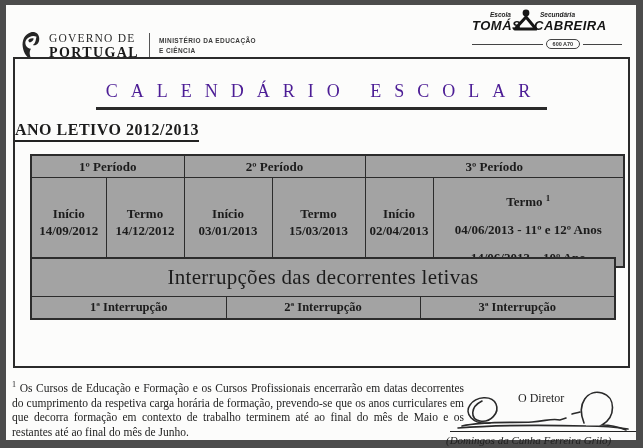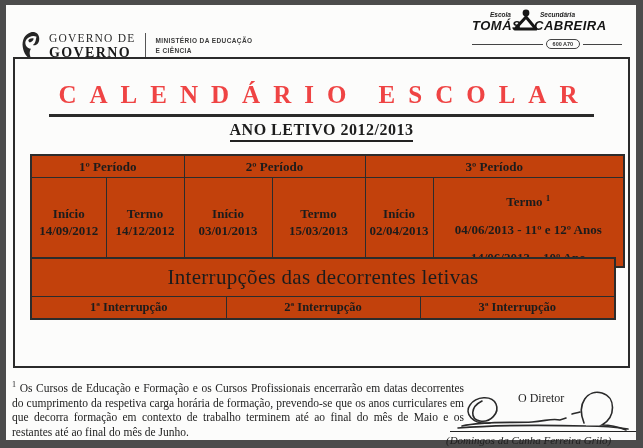--- a/index.html
+++ b/index.html
@@ -31,27 +31,27 @@
   .school-icon{position:absolute;left:40px;top:-3px;width:26px;height:24px;}
   .school-ribbon{display:flex;align-items:center;margin-top:4px;}
   .ribbon-dash{flex:1;border-top:1px solid #444;height:0;}
   .ribbon-oval{border:1px solid #444;border-radius:9px;font-family:"Liberation Sans",sans-serif;
                font-size:5.5px;font-weight:bold;color:#333;padding:1px 6px;margin:0 3px;white-space:nowrap;}
 
   
   .main-box{position:absolute;left:7px;top:52px;width:613px;height:307px;
             border:2px solid #2b2b2b;background:#fcfcfb;}
   .title-wrap{position:absolute;left:0;right:0;top:22px;text-align:center;}
-  .doc-title{display:inline-block;font-size:25px;font-weight:bold;letter-spacing:13px;
-             color:#ef4444;border-bottom:3px solid #2a2a2a;padding:0 4px 5px 10px;white-space:nowrap;}
-  .subtitle-wrap{position:absolute;left:0;right:0;top:62px;text-align:center;}
+  .doc-title{display:inline-block;font-size:18px;font-weight:normal;letter-spacing:13px;
+             color:#4c1d95;border-bottom:3px solid #2a2a2a;padding:0 4px 5px 10px;white-space:nowrap;}
+  .subtitle-wrap{position:absolute;left:0;right:0;top:62px;text-align:left;}
   .doc-subtitle{display:inline-block;font-size:16px;font-weight:bold;letter-spacing:.5px;
                 border-bottom:2px solid #222;padding-bottom:1px;}
 
-  table{border-collapse:collapse;table-layout:fixed;background:#c2410c;}
+  table{border-collapse:collapse;table-layout:fixed;background:#a3a3a3;}
   .t1{position:absolute;left:15px;top:95px;width:593px;}
   .t1 th,.t1 td,.t2 th,.t2 td{border:1.5px solid #2c2c2c;text-align:center;vertical-align:middle;padding:0;}
   .t1{border:2px solid #2c2c2c;}
   .t1 th{height:21px;font-size:13px;font-weight:bold;}
   .t1 td{height:55px;font-size:13px;font-weight:bold;line-height:17px;}
   .t1 td .tight{line-height:16px;margin-top:12px;}
   sup{font-size:9px;}
 
   .t2{position:absolute;left:15px;top:198px;width:584px;border:2px solid #2c2c2c;}
   .t2 .t2-title{height:37px;font-size:21px;font-weight:normal;letter-spacing:.3px;}
@@ -76,21 +76,21 @@
 <div class="canvas">
   <div class="page">
 
     <div class="gov-logo">
       <svg class="gov-emblem" viewBox="0 0 24 32">
         <path d="M12 1 C5 3 2 10 3 17 C4 24 8 29 13 31 C10 26 10 22 12 19 C7 19 4 13 7 9 C10 5 15 4 18 6 C17 10 17 13 14 15 C18 16 21 13 21 8 C21 3 17 0 12 1 Z" fill="#262626"></path>
         <path d="M9 10 C10 8 13 7 15 8 C14 11 12 12 10 12 Z" fill="#262626"></path>
       </svg>
       <div class="gov-text">
         <div class="gov-line1">GOVERNO DE</div>
-        <div class="gov-line2">GOVERNO</div>
+        <div class="gov-line2">PORTUGAL</div>
       </div>
       <div class="gov-divider"></div>
       <div class="ministry">
         <div>MINISTÉRIO DA EDUCAÇÃO</div>
         <div>E CIÊNCIA</div>
       </div>
     </div>
 
     <div class="school-logo">
       <div class="school-row">

